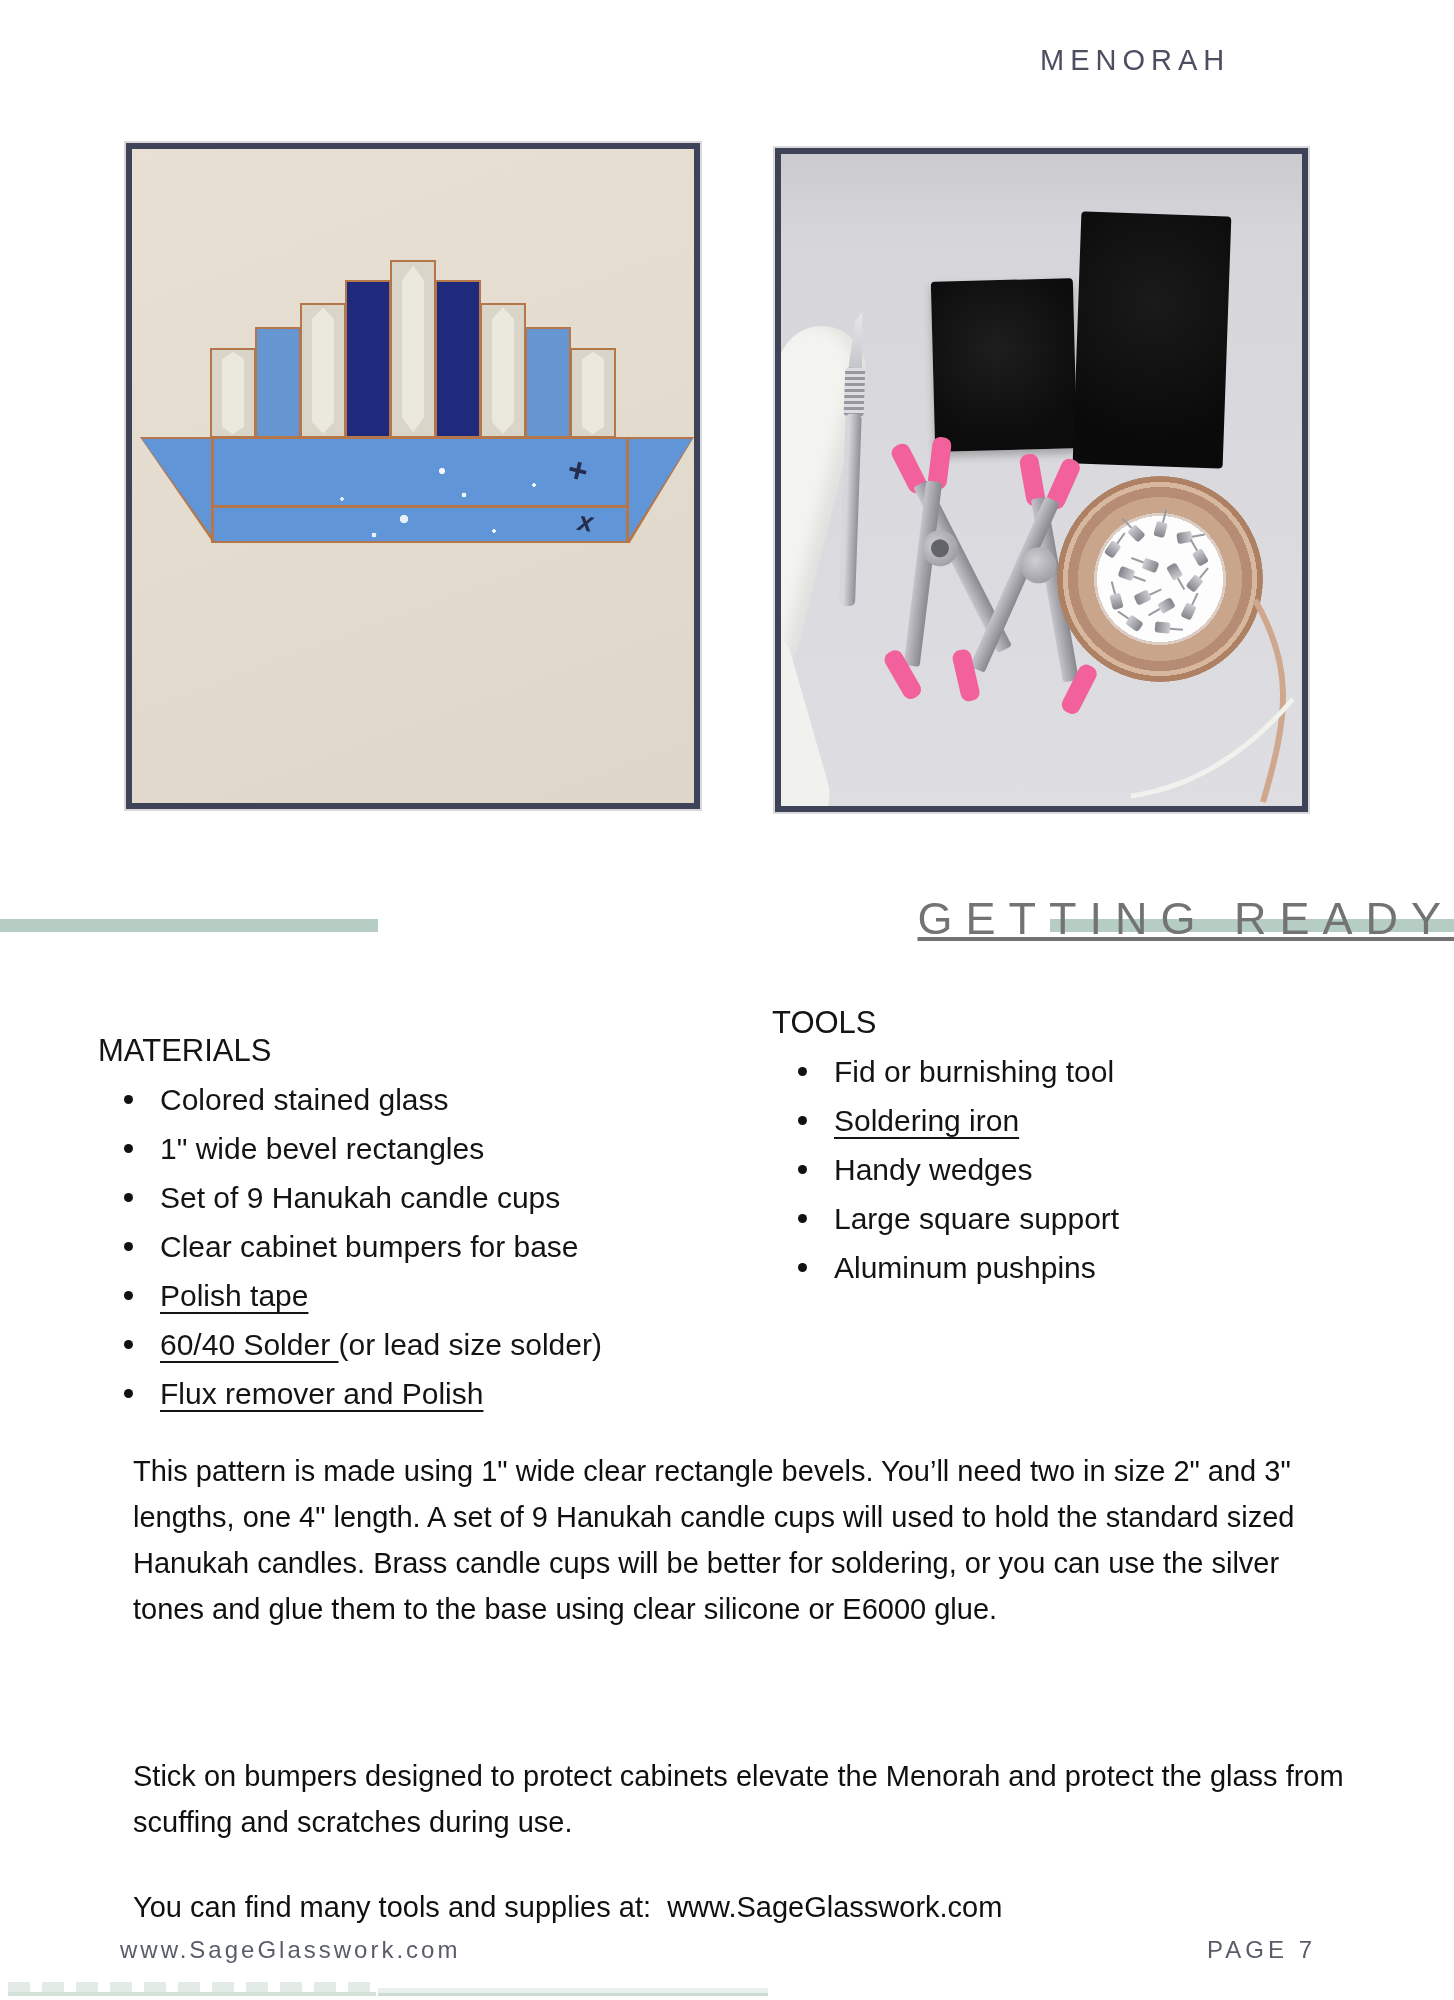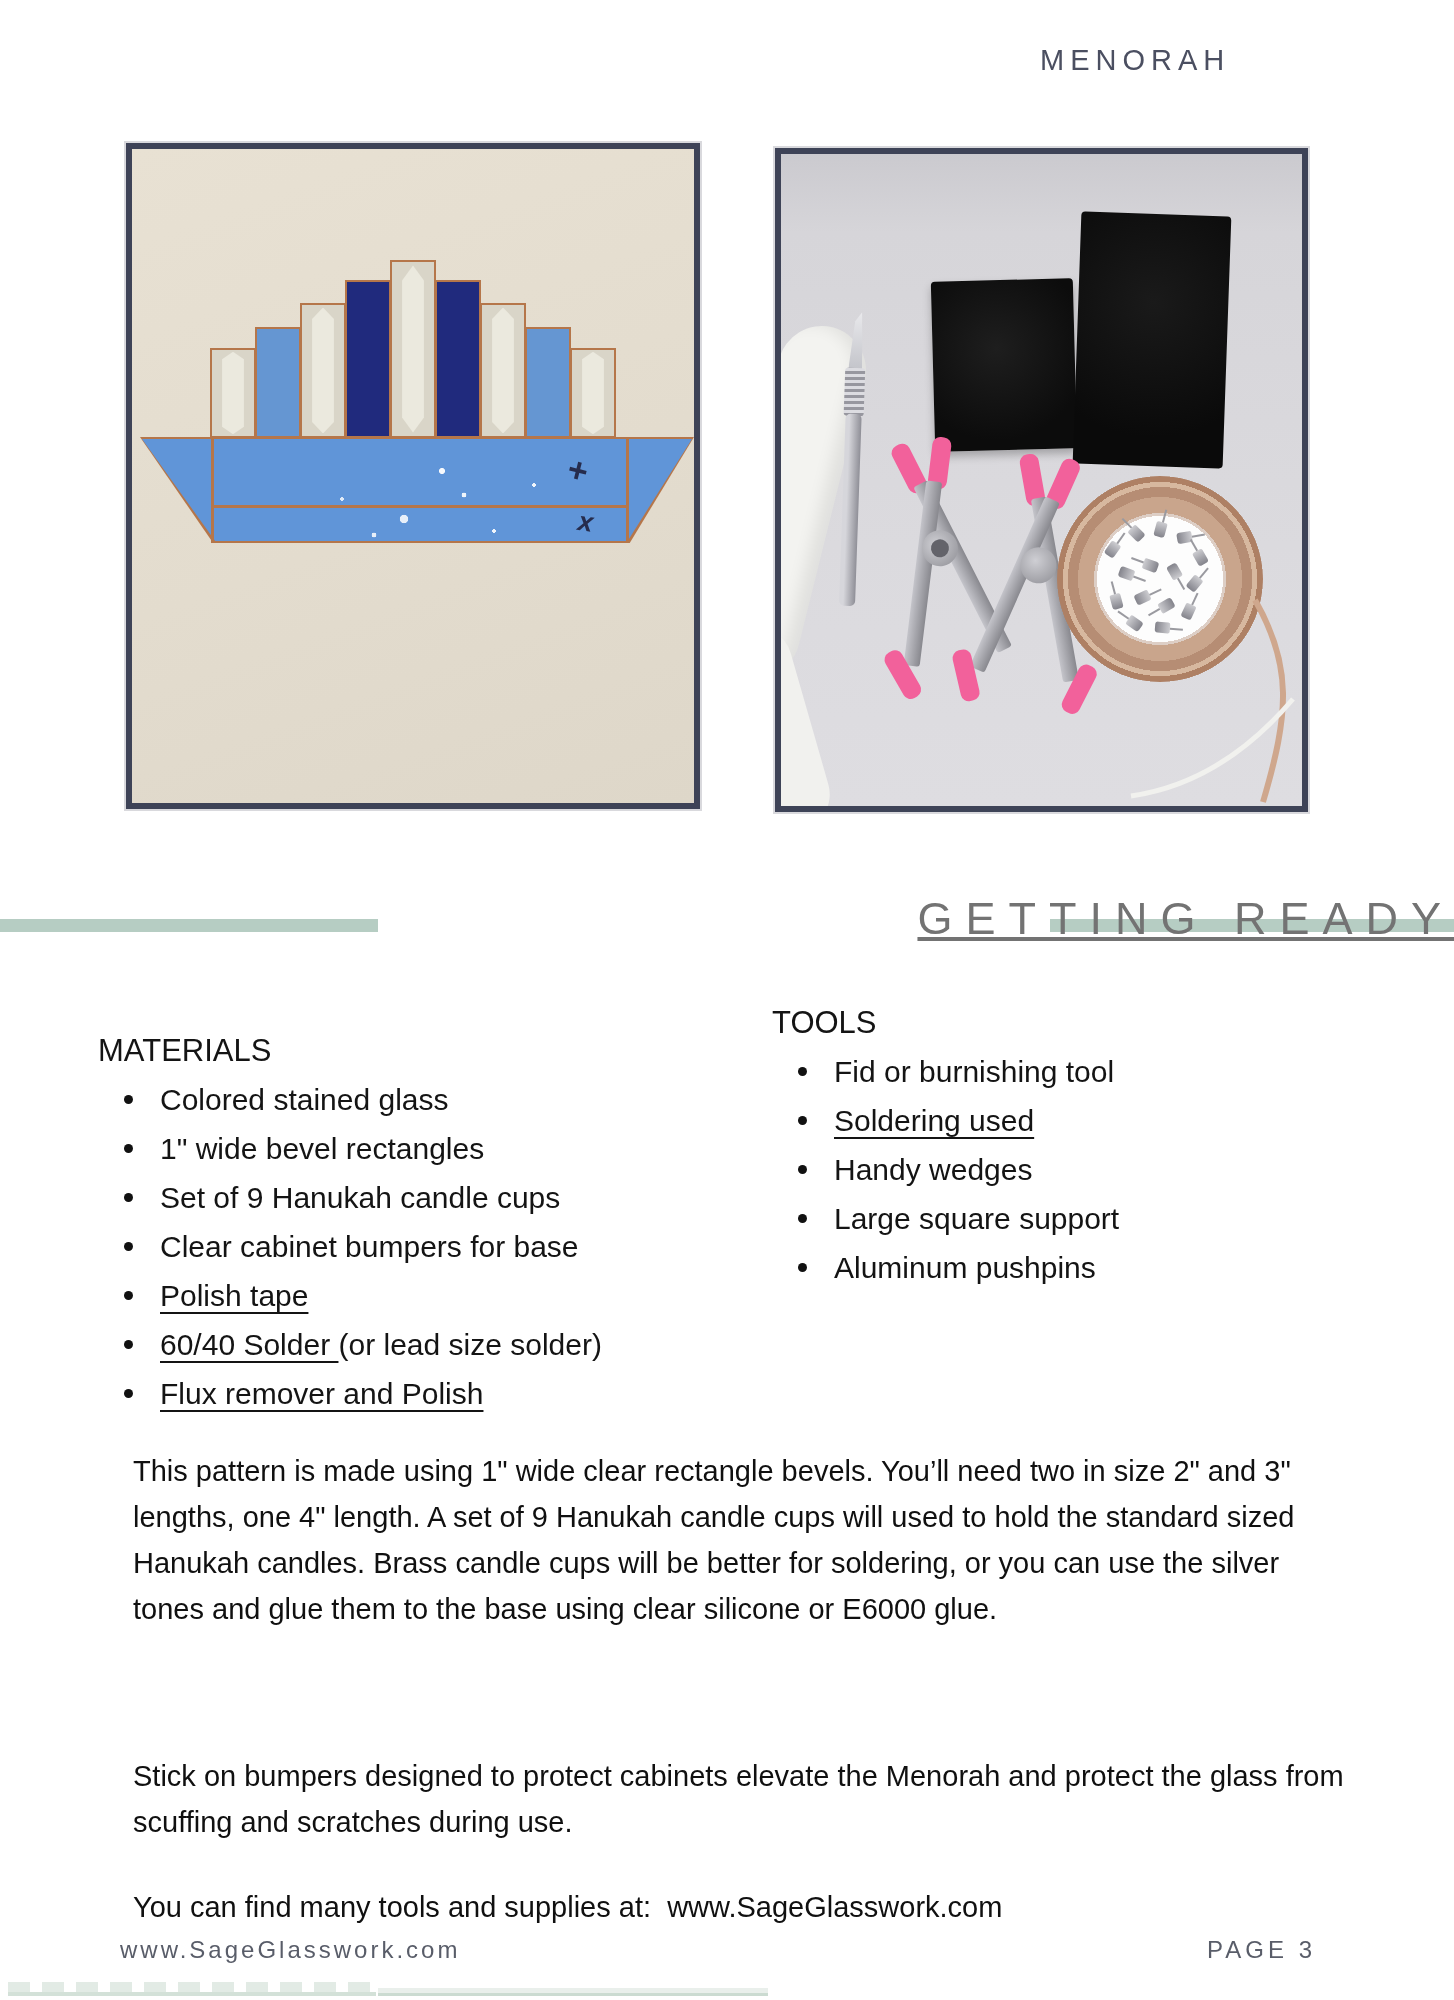--- a/index.html
+++ b/index.html
@@ -233,30 +233,30 @@
         <li><span>Clear cabinet bumpers for base</span></li>
         <li><span class="u">Polish tape</span></li>
         <li><span class="u">60/40 Solder </span><span>(or lead size solder)</span></li>
         <li><span class="u">Flux remover and Polish</span></li>
       </ul>
   </div>
   <div class="list-col list-col-tools">
     <div class="list-heading">TOOLS</div>
     <ul class="item-list">
         <li><span>Fid or burnishing tool</span></li>
-        <li><span class="u">Soldering used</span></li>
+        <li><span class="u">Soldering iron</span></li>
         <li><span>Handy wedges</span></li>
         <li><span>Large square support</span></li>
         <li><span>Aluminum pushpins</span></li>
       </ul>
   </div>
 
   <p class="para para1">This pattern is made using 1" wide clear rectangle bevels. You’ll need two in size 2" and 3" lengths, one 4" length. A set of 9 Hanukah candle cups will used to hold the standard sized Hanukah candles. Brass candle cups will be better for soldering, or you can use the silver tones and glue them to the base using clear silicone or E6000 glue.</p>
   <p class="para para2">Stick on bumpers designed to protect cabinets elevate the Menorah and protect the glass from scuffing and scratches during use.</p>
   <p class="para para3">You can find many tools and supplies at:  www.SageGlasswork.com</p>
 
   <div class="footer-site">www.SageGlasswork.com</div>
-  <div class="footer-page">PAGE 3</div>
+  <div class="footer-page">PAGE 7</div>
 
   <div class="strip-dashed"></div>
   <div class="strip-solid"></div>
 
 </div>
 
 </body></html>

